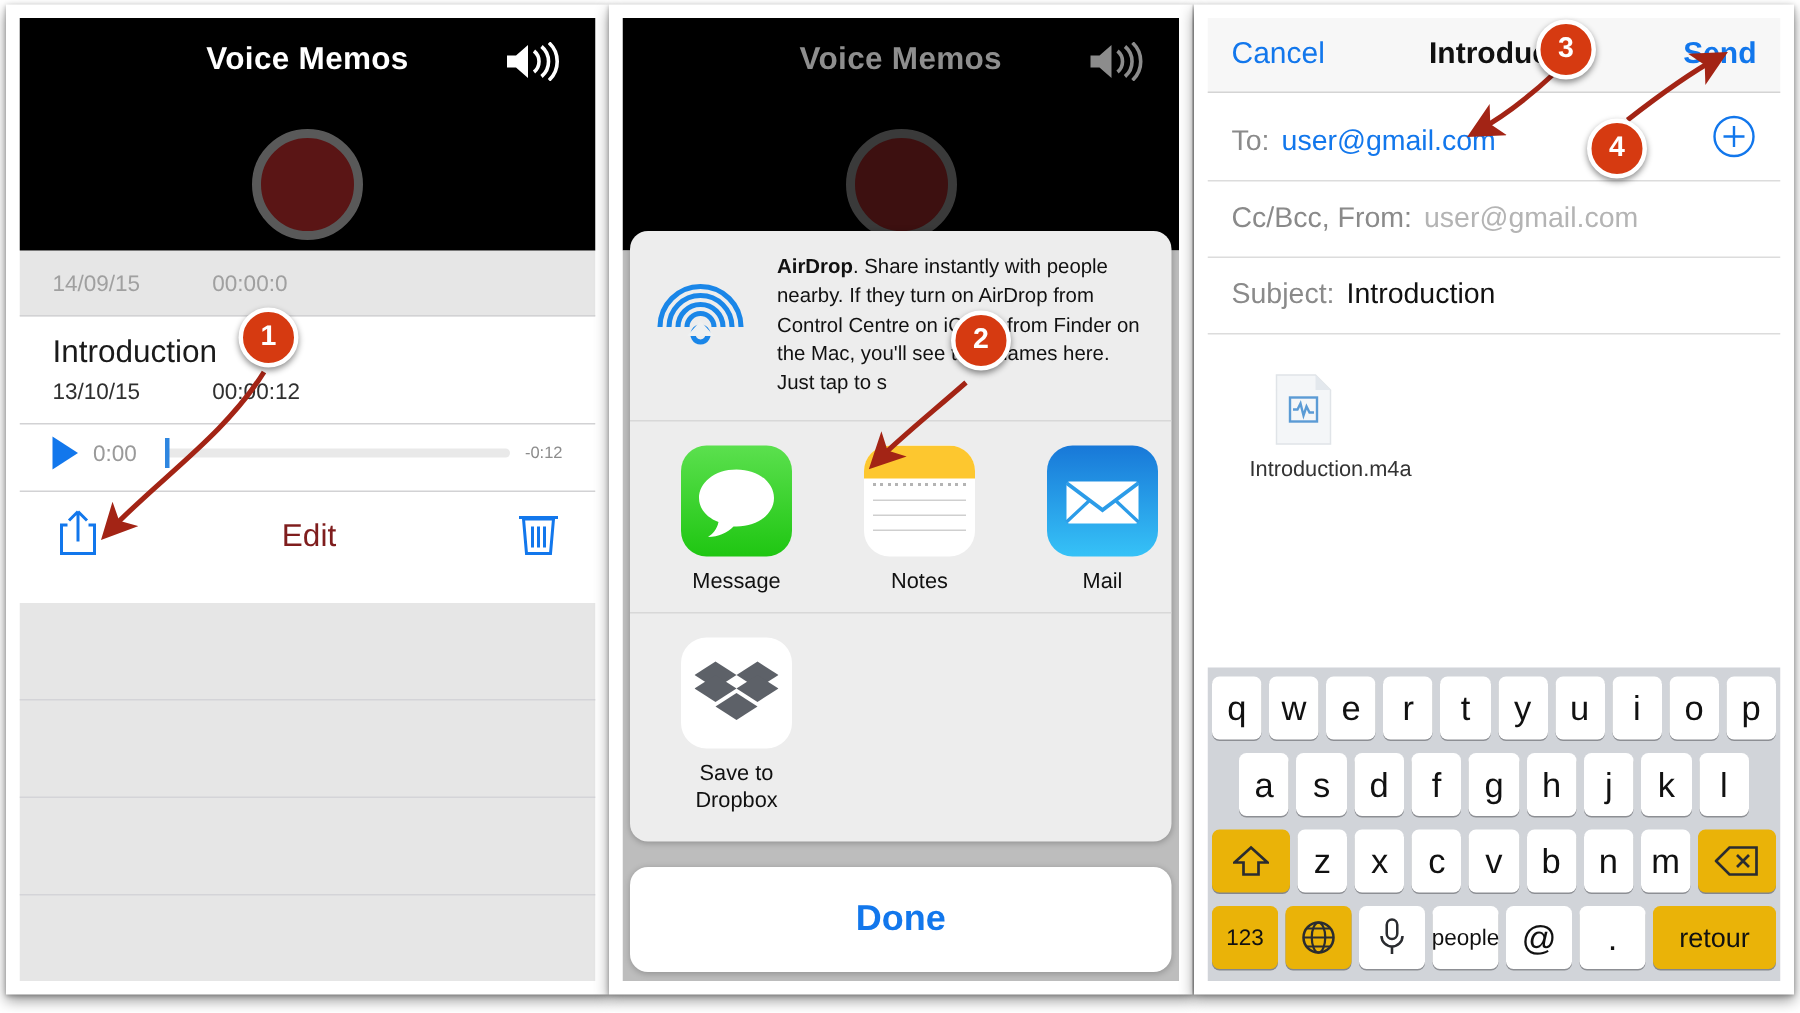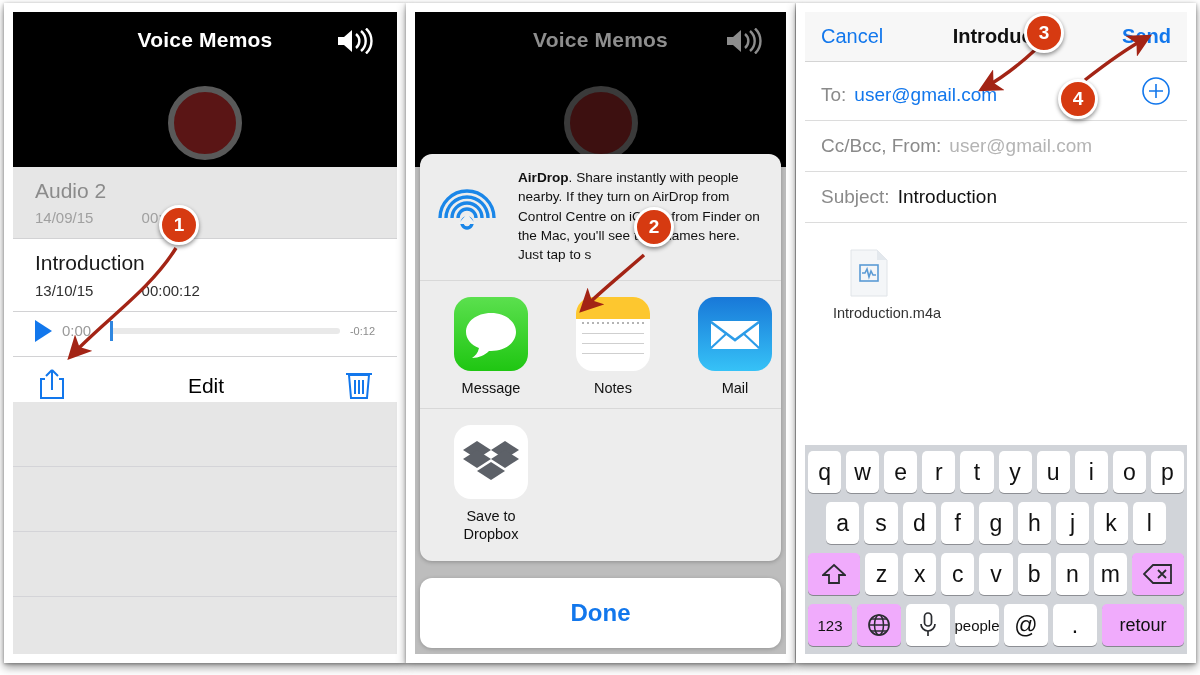--- a/index.html
+++ b/index.html
@@ -56,21 +56,21 @@
   .t-elapsed { font-size: 15px; color: #9a9a9a; min-width: 38px; }
   .scrub { position: relative; flex: 1; height: 6px; background: #e9e9e9; border-radius: 3px; }
   .scrub .knob { position: absolute; left: 0; top: -7px; width: 3px; height: 20px; background: #2e86e0; }
   .t-remain { font-size: 11px; color: #8c8c8c; }
 
   .tools {
     position: relative; display: flex; align-items: center;
     justify-content: space-between; padding: 10px 24px 14px;
     border-top: 1px solid #d2d2d4;
   }
-  .tool-edit { font-size: 21px; color: #000000; }
+  .tool-edit { font-size: 21px; color: #7f1d1d; }
 
   .blank-list { background: #e6e6e6; position: absolute; left: 0; right: 0; bottom: 0; top: 390px; }
   .blank-row { height: 65px; border-bottom: 1px solid #d4d4d8; }
   .sheet {
     position: absolute; left: 5px; right: 5px; top: 142px;
     background: #ededed; border-radius: 12px; overflow: hidden;
     box-shadow: 0 1px 4px rgba(0,0,0,.25);
   }
   .airdrop { display: flex; gap: 14px; padding: 14px 14px 16px 10px; border-bottom: 1px solid #d8d8d8; }
   .ad-icon { flex: 0 0 74px; display: flex; align-items: flex-start; justify-content: center; padding-top: 4px; }
@@ -122,21 +122,21 @@
 
   
   .kb { position: absolute; left: 0; right: 0; bottom: 0; background: #d1d4d9; padding: 6px 3px 8px; }
   .kb-row { display: flex; justify-content: center; gap: 5px; margin-bottom: 9px; }
   .kb-row:last-child { margin-bottom: 0; }
   .key {
     background: #fff; border-radius: 5px; height: 42px; min-width: 31px; flex: 1 1 0;
     display: flex; align-items: center; justify-content: center;
     font-size: 23px; color: #111; box-shadow: 0 1px 0 #8d8f94;
   }
-  .key.dark { background: #f0abfc; box-shadow: 0 1px 0 #84878d; }
+  .key.dark { background: #eab308; box-shadow: 0 1px 0 #84878d; }
   .key.wide { flex: 0 0 52px; }
   .key.fn { font-size: 15px; }
   .key.ret { flex: 0 0 82px; font-size: 18px; }
   .kb-row.r2 { padding: 0 18px; }
 
   
   .badge {
     position: absolute; width: 40px; height: 40px; border-radius: 50%;
     background: #d63a11; color: #fff; font-size: 19px; font-weight: bold;
     display: flex; align-items: center; justify-content: center;
@@ -160,21 +160,20 @@
             <path d="M3 9 h6 L17 2 v22 L9 17 H3 z" fill="#fff"></path>
             <path d="M21 6 a9 9 0 0 1 0 14" stroke="#fff" stroke-width="2.4" fill="none"></path>
             <path d="M26 3 a13 13 0 0 1 0 20" stroke="#fff" stroke-width="2.4" fill="none"></path>
             <path d="M31 0.5 a17 17 0 0 1 0 25" stroke="#fff" stroke-width="2.4" fill="none"></path>
           </svg>
         </div>
         <div class="rec-btn"></div>
       </div>
 
       <div class="memo-row selected">
-        <div class="memo-name">Audio 2</div>
         <div class="memo-meta">
           <span>14/09/15</span>
           <span class="dur">00:00:0</span>
         </div>
       </div>
 
       <div class="memo-row">
         <div class="memo-name">Introduction</div>
         <div class="memo-meta">
           <span>13/10/15</span>

